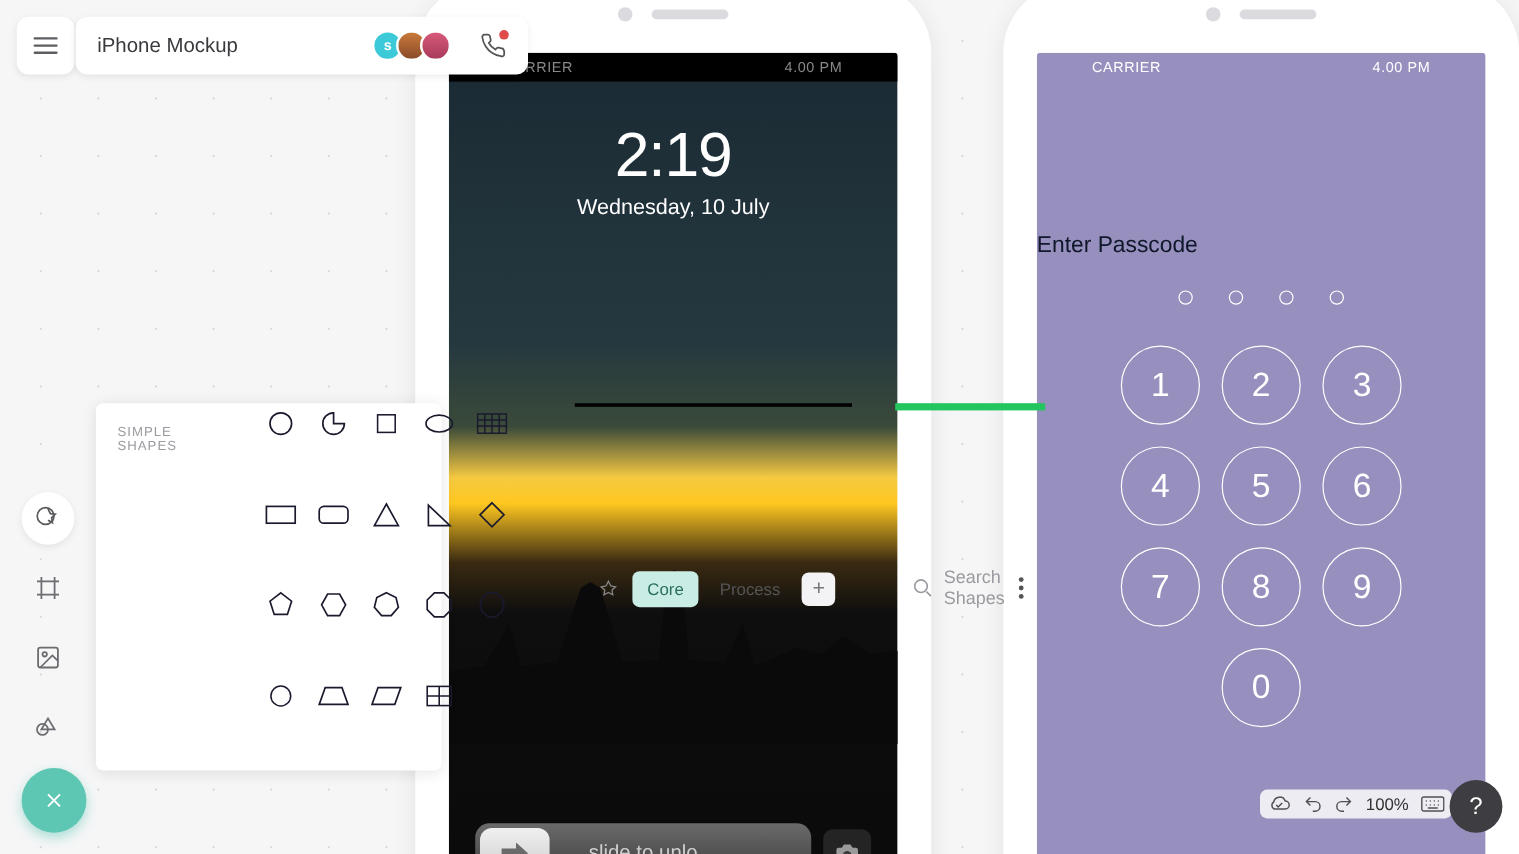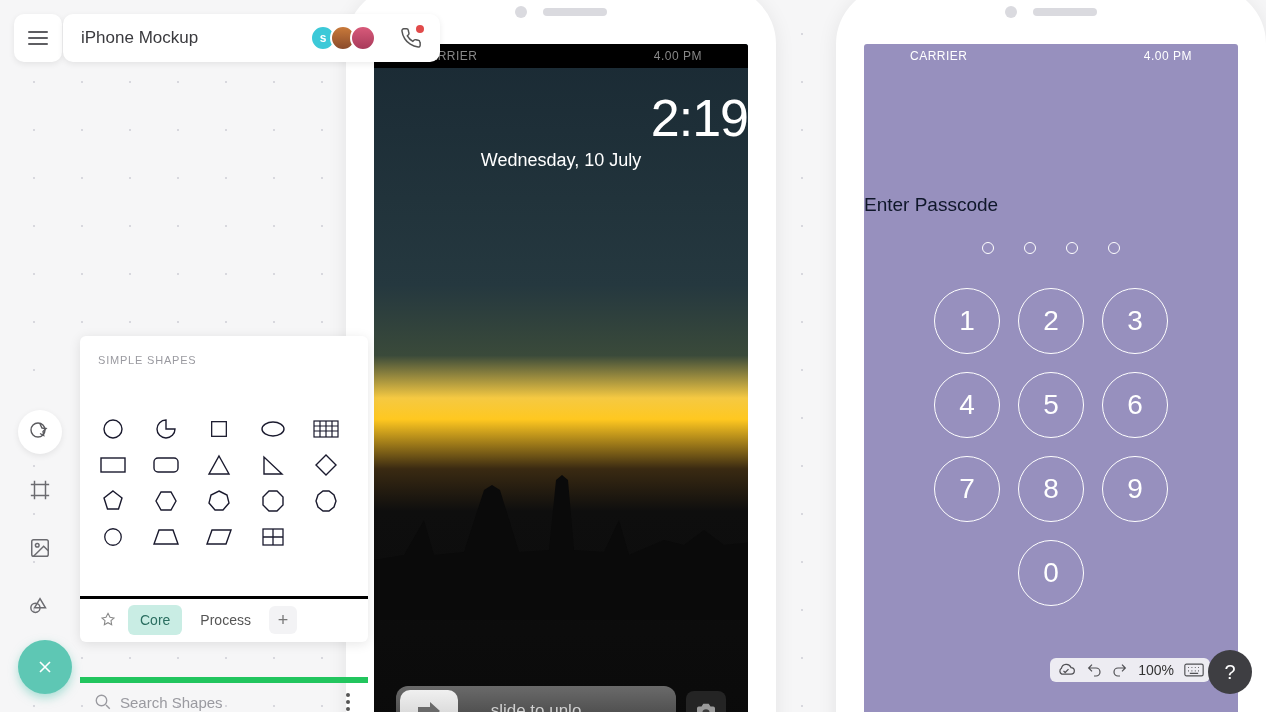--- a/index.html
+++ b/index.html
@@ -23,21 +23,21 @@
 .call-btn { position:relative; margin-left:12px; width:30px; height:30px; display:flex; align-items:center; justify-content:center; }
 .call-dot { position:absolute; top:2px; right:2px; width:8px; height:8px; border-radius:50%; background:#e14a4a; }
 
 
 .left-rail { position:absolute; left:18px; top:410px; display:flex; flex-direction:column; gap:14px; z-index:40; }
 .rail-btn { width:44px; height:44px; border-radius:50%; display:flex; align-items:center; justify-content:center; background:transparent; cursor:pointer; color:#6b6b70; }
 .rail-btn.active { background:#fff; box-shadow:0 2px 6px rgba(0,0,0,0.08); }
 .close-fab { position:absolute; left:18px; bottom:18px; width:54px; height:54px; border-radius:50%; background:#5ec7b4; display:flex; align-items:center; justify-content:center; box-shadow:0 4px 10px rgba(94,199,180,0.5); cursor:pointer; z-index:60; }
 
 
-.shapes-panel { position:absolute; left:80px; top:336px; width:288px; height:306px; background:#fff; border-radius:6px; box-shadow:0 2px 12px rgba(0,0,0,0.1); z-index:45; display:flex; flex-direction:column;gap:36px; }
+.shapes-panel { position:absolute; left:80px; top:336px; width:288px; height:306px; background:#fff; border-radius:6px; box-shadow:0 2px 12px rgba(0,0,0,0.1); z-index:45; display:flex; flex-direction:row;gap:36px; }
 .panel-header { font-size:11px; letter-spacing:0.8px; color:#9a9aa0; padding:18px 18px 10px; }
 .shape-grid { display:grid; grid-template-columns:repeat(5,1fr); gap:10px 14px; padding:4px 18px 10px; }
 .shape-cell { width:30px; height:26px; display:flex; align-items:center; justify-content:center; cursor:pointer; }
 .panel-tabs { display:flex; gap:6px; padding:6px 14px; align-items:center; border-top:3px solid #000000; }
 .tab-pill { padding:7px 12px; font-size:14px; border-radius:6px; color:#555; cursor:pointer; }
 .tab-pill.active { background:#c9ede4; color:#2a6e60; }
 .tab-pin { width:28px; height:28px; display:flex; align-items:center; justify-content:center; color:#888; cursor:pointer; }
 .tab-add { width:28px; height:28px; border-radius:6px; background:#f3f3f5; display:flex; align-items:center; justify-content:center; color:#777; cursor:pointer; font-size:18px; }
 .panel-search { display:flex; align-items:center; padding:6px 14px 10px; gap:8px; border-top:6px solid #22c55e; }
 .search-text { color:#9a9aa0; font-size:15px; flex:1; }
@@ -50,21 +50,21 @@
 .phone-right { left:836px; top:-14px; }
 .phone-top { position:absolute; top:20px; left:50%; transform:translateX(-50%); display:flex; align-items:center; gap:16px; }
 .cam-dot { width:12px; height:12px; border-radius:50%; background:#dadadf; }
 .speaker { width:64px; height:8px; border-radius:4px; background:#dadadf; }
 
 .screen { position:absolute; top:58px; left:28px; right:28px; bottom:94px; border-radius:3px; overflow:hidden; }
 
 
 .lock-screen { width:100%; height:100%; background:linear-gradient(to bottom, #1a2a34 0%, #25383f 34%, #3a4a3a 44%, #f5c942 50%, #ffc820 53%, #3a2a12 60%, #0e0e0e 66%, #0a0a0a 100%); position:relative; }
 .status-bar { position:absolute; top:0; left:0; right:0; height:24px; background:#000; display:flex; align-items:center; justify-content:space-between; padding:0 46px; font-size:12px; color:#888; letter-spacing:0.5px; }
-.lock-time { text-align:right; color:#fff; font-size:52px; font-weight:400; padding-top:44px; letter-spacing:-1px; }
+.lock-time { text-align:center; color:#fff; font-size:52px; font-weight:400; padding-top:56px; letter-spacing:-1px; }
 .lock-date { text-align:center; color:#fff; font-size:18px; font-weight:400; margin-top:2px; }
 .castle { position:absolute; bottom:132px; left:0; right:0; height:160px; }
 .slide-wrap { position:absolute; bottom:16px; left:22px; right:22px; display:flex; gap:10px; align-items:center; }
 .slider { flex:1; height:50px; border-radius:12px; background:linear-gradient(to bottom,#6a6a6a,#3a3a3a); display:flex; align-items:center; padding:4px; position:relative; }
 .slider-knob { width:58px; height:42px; border-radius:10px; background:linear-gradient(to bottom,#f0f0f0,#cacaca); display:flex; align-items:center; justify-content:center; }
 .slider-text { position:absolute; left:0; right:0; text-align:center; color:#d0d0d0; font-size:17px; }
 .cam-btn { width:40px; height:40px; border-radius:8px; background:rgba(42,42,42,0.8); display:flex; align-items:center; justify-content:center; }
 
 
 .pass-screen { width:100%; height:100%; background:#9790be; position:relative; }

